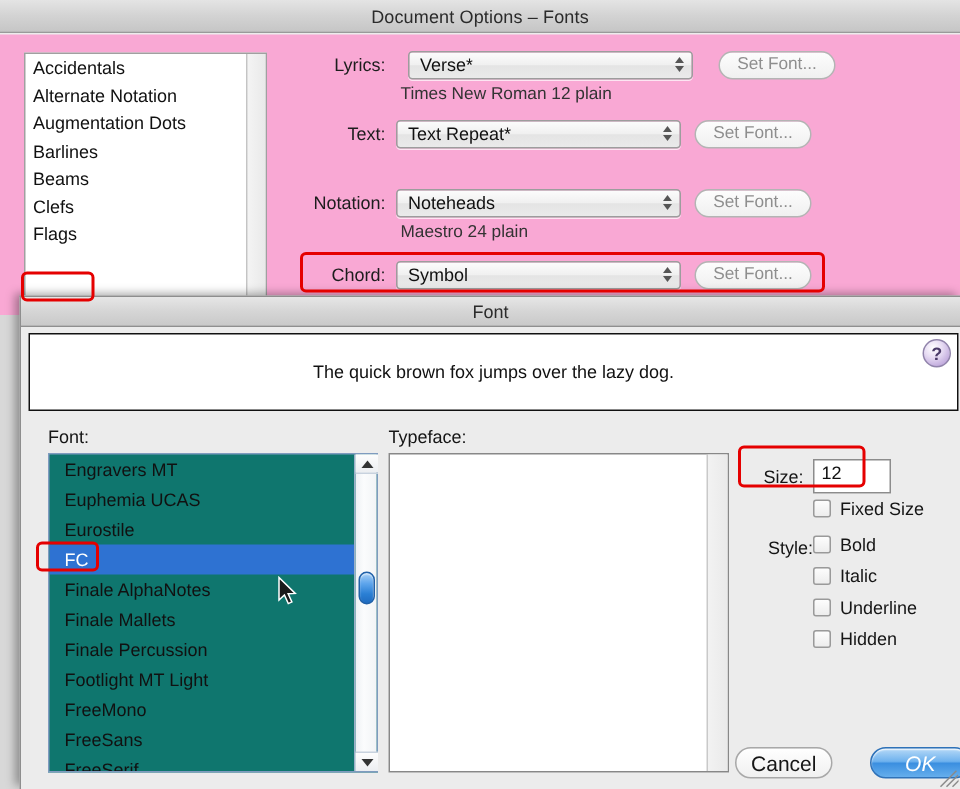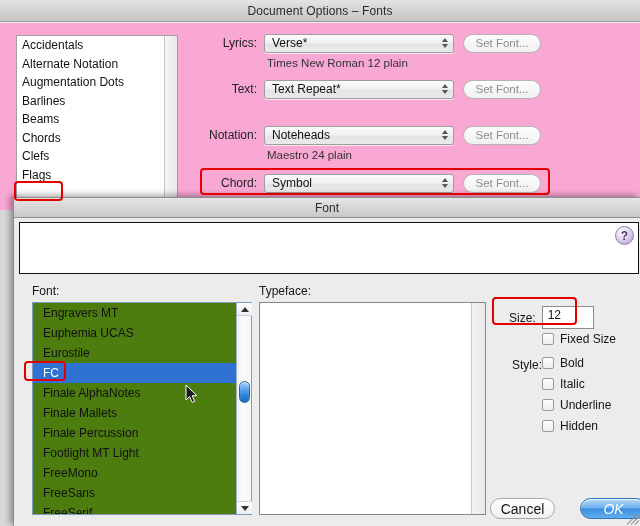--- a/index.html
+++ b/index.html
@@ -142,21 +142,21 @@
   }
 
   .col-label {
     position: absolute; font-size: 12px; color: #151515;
   }
 
   
   #font-list-wrap {
     position: absolute; left: 18px; top: 104px;
     width: 220px; height: 213px;
-    background: #4d7c0f;
+    background: #0f766e;
     border: 1px solid #7f9bbf;
     padding-left: 46px;
   }
   #font-list {
     position: absolute; left: 0; top: 0; right: 15px; bottom: 0;
     overflow: hidden;
   }
   .f-item {
     height: 20px; line-height: 20px;
     padding-left: 10px;
@@ -262,27 +262,26 @@
   </div>
 
   <div id="doc-body">
 
     <div id="cat-list">
       <div class="cat-item">Accidentals</div>
       <div class="cat-item">Alternate Notation</div>
       <div class="cat-item">Augmentation Dots</div>
       <div class="cat-item">Barlines</div>
       <div class="cat-item">Beams</div>
-      <div class="cat-item">Chords</div>
       <div class="cat-item">Clefs</div>
       <div class="cat-item">Flags</div>
       <div id="cat-scroll"></div>
     </div>
 
-    <div class="form-row" style="top:10px;">
+    <div class="form-row" style="top:10px;gap:8px;">
       <div class="row-label">Lyrics:</div>
       <div class="combo">
         <span class="val">Verse*</span>
         <span class="stepper">
             <i class="up"></i>
             <i class="dn"></i>
           </span>
       </div>
       <div class="setfont-btn">Set Font...</div>
     </div>
@@ -332,20 +331,21 @@
 
 <div class="red-box" style="left:200px; top:168px; width:350px; height:27px;"></div>
 
 <div id="font-window">
 
   <div id="font-titlebar">
     <div id="font-title">Font</div>
   </div>
 
   <div id="preview-box">
+    <div id="preview-text">The quick brown fox jumps over the lazy dog.</div>
     <div id="help-btn">?</div>
   </div>
 
   <div class="col-label" style="left:18px; top:86px;">Font:</div>
   <div class="col-label" style="left:245px; top:86px;">Typeface:</div>
 
   <div id="font-list-wrap">
     <div id="font-list">
       <div class="f-item">Engravers MT</div>
       <div class="f-item">Euphemia UCAS</div>

